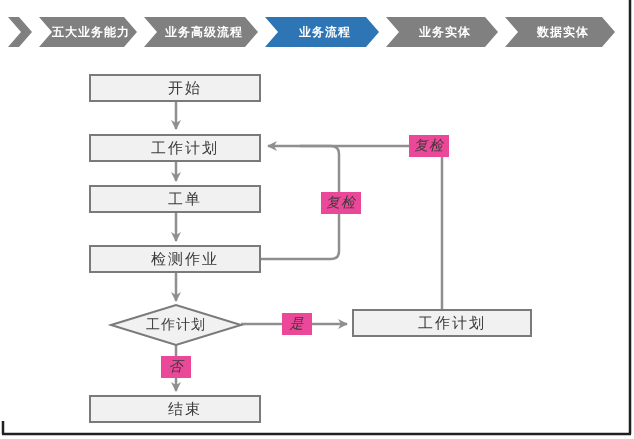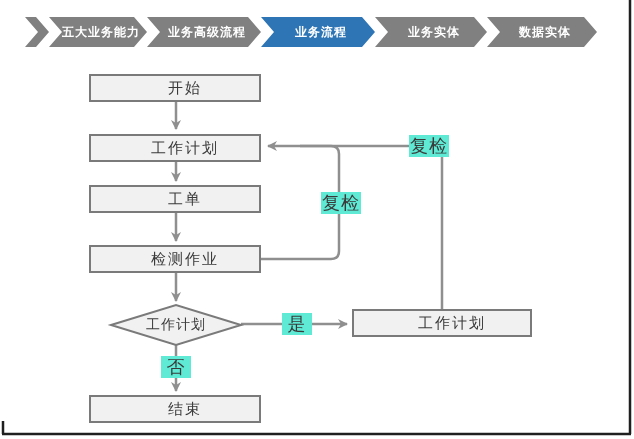--- a/index.html
+++ b/index.html
@@ -3,22 +3,22 @@
 <meta charset="utf-8">
 <style>
   html,body{margin:0;padding:0;}
   body{
     width:634px;height:439px;position:relative;background:#ffffff;
     font-family:"Liberation Sans","DejaVu Sans",sans-serif;
     overflow:hidden;
   }
   
   .nav{
-    position:absolute;left:25px;top:17px;height:30px;
-    display:flex;align-items:stretch;
+    position:absolute;left:8px;top:17px;height:30px;
+    display:flex;align-items:stretch;gap:7px;
   }
   .nav .lead{
     width:24px;background:#808080;
     clip-path:polygon(0 0,11px 0,24px 50%,11px 100%,0 100%,13px 50%);
   }
   .tab{
     background:#808080;color:#ffffff;
     display:flex;align-items:center;justify-content:center;
     font-size:12px;font-weight:bold;letter-spacing:1px;
     clip-path:polygon(0 0,calc(100% - 13px) 0,100% 50%,calc(100% - 13px) 100%,0 100%,13px 50%);
@@ -35,23 +35,24 @@
     box-sizing:border-box;display:flex;align-items:center;justify-content:center;
     font-size:15px;color:#3A3A3A;letter-spacing:2px;padding-left:20px;
   }
   .node.proc{left:89px;width:172px;height:28px;}
   .diamond-text{
     position:absolute;left:111px;top:305px;width:130px;height:40px;
     display:flex;align-items:center;justify-content:center;
     font-size:14px;color:#3A3A3A;letter-spacing:1px;
   }
   .edge-label{
-    position:absolute;background:#5eead4;color:#3A3A3A;
-    font-size:18px;display:flex;align-items:center;justify-content:center;
+    position:absolute;background:#ec4899;color:#3A3A3A;
+    font-size:14px;display:flex;align-items:center;justify-content:center;
     letter-spacing:1px;
+    font-style:italic;
   }
 </style>
 </head>
 <body>
 
 <div class="nav">
   <div class="lead"></div>
   <div class="tab t1">五大业务能力</div>
   <div class="tab t2">业务高级流程</div>
   <div class="tab t3 active">业务流程</div>

